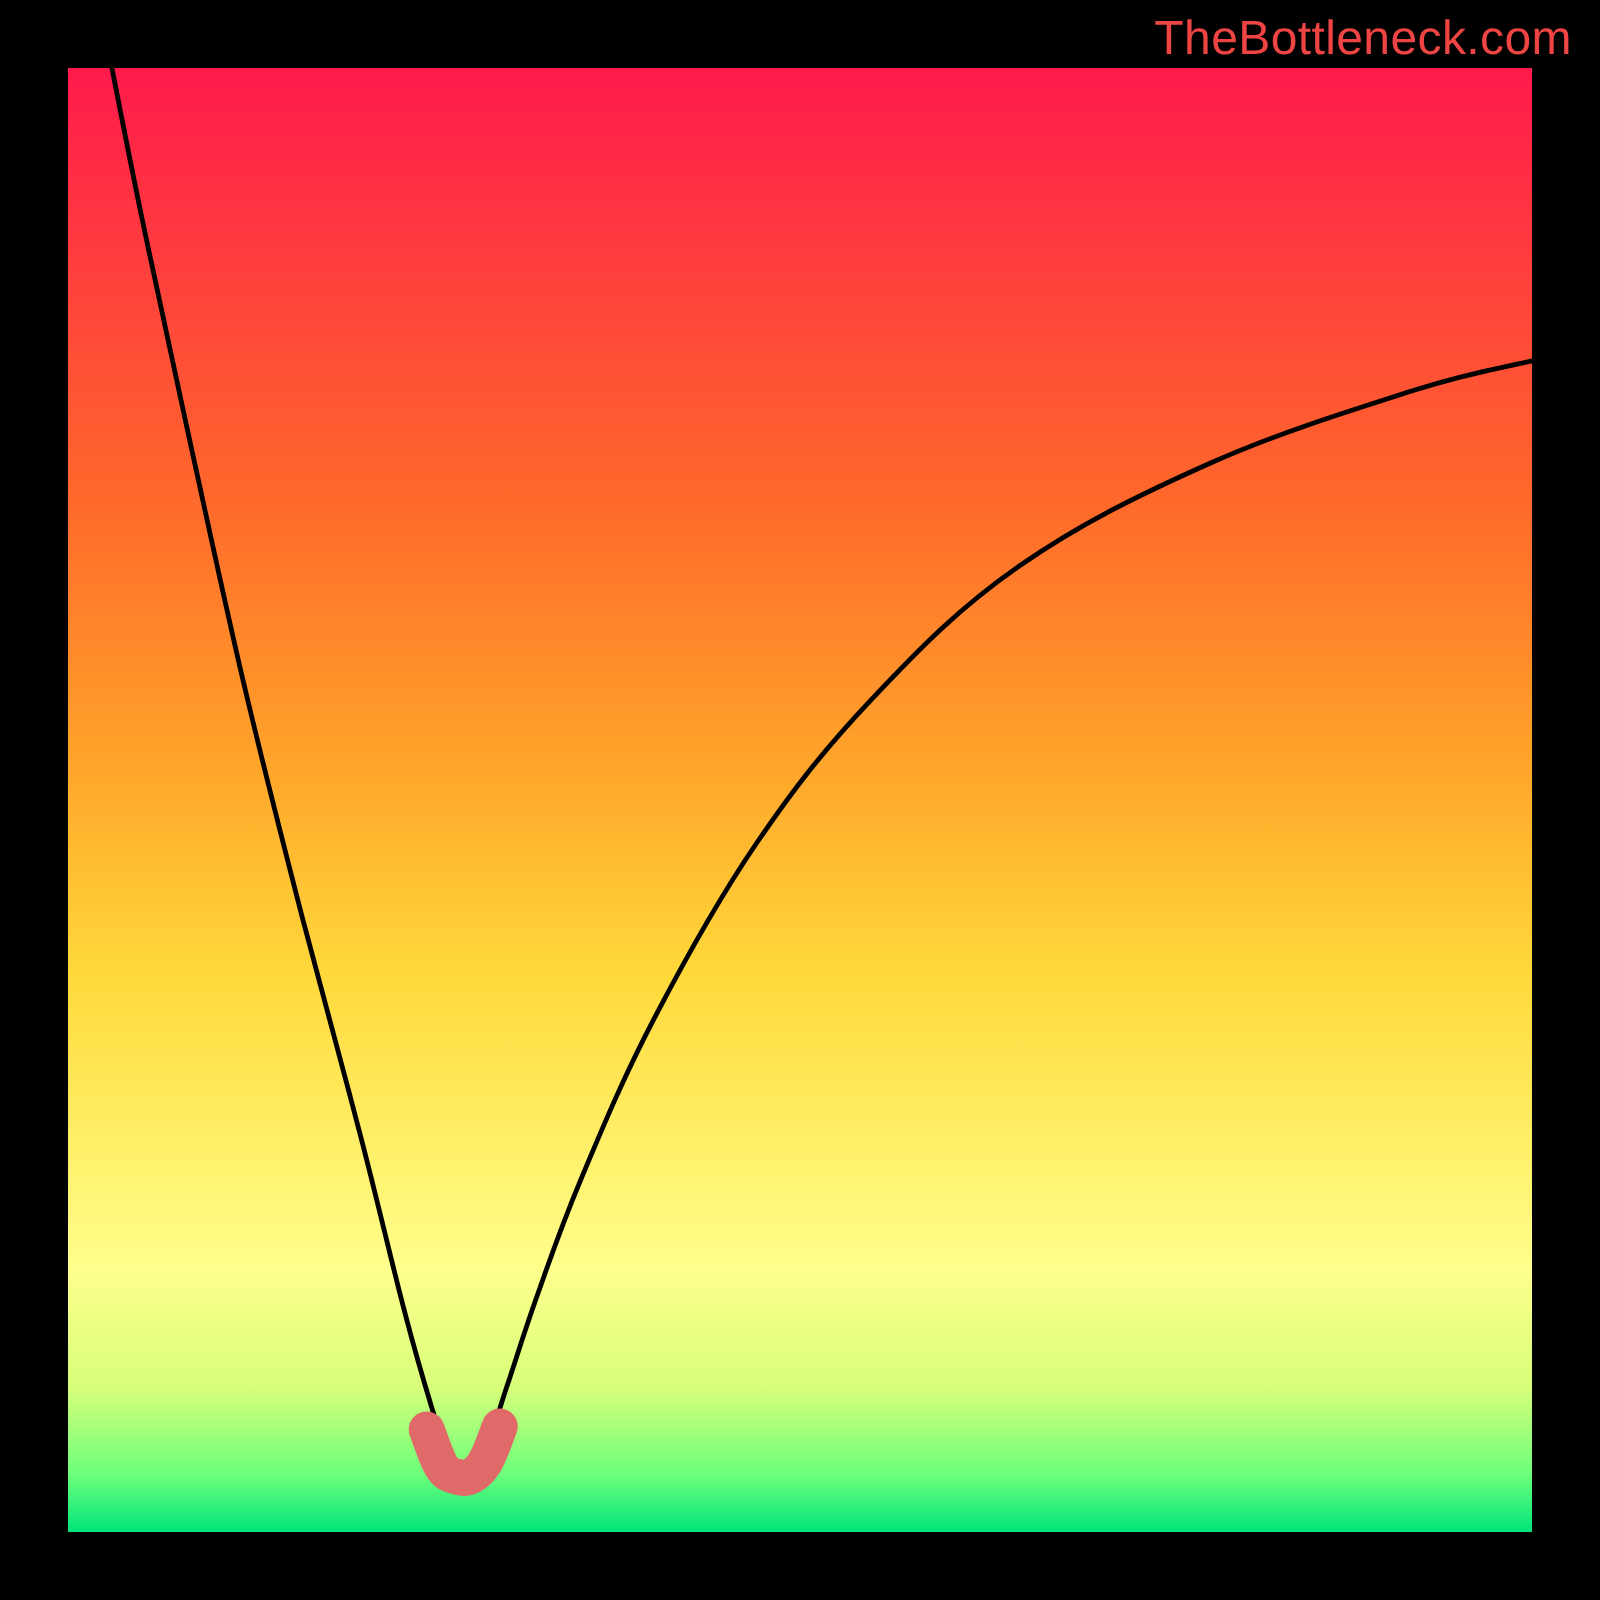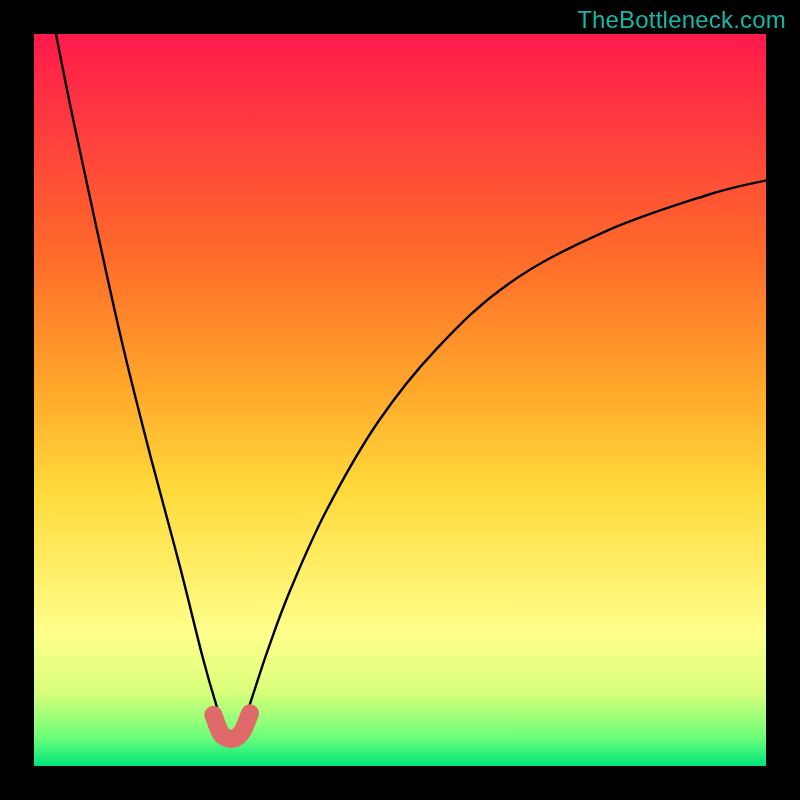--- a/index.html
+++ b/index.html
@@ -37,21 +37,21 @@
       #ffff8c 82%,
       #d8ff7a 90%,
       #6eff7a 96%,
       #00e47a 100%
     );
   }
   .watermark {
     position: absolute;
     top: 6px;
     right: 14px;
-    color: #14b8a6;
+    color: #ef4444;
     font-size: 24px;
     letter-spacing: 0.2px;
     user-select: none;
   }
   svg.curves {
     position: absolute;
     left: 0;
     top: 0;
     width: 732px;
     height: 732px;

